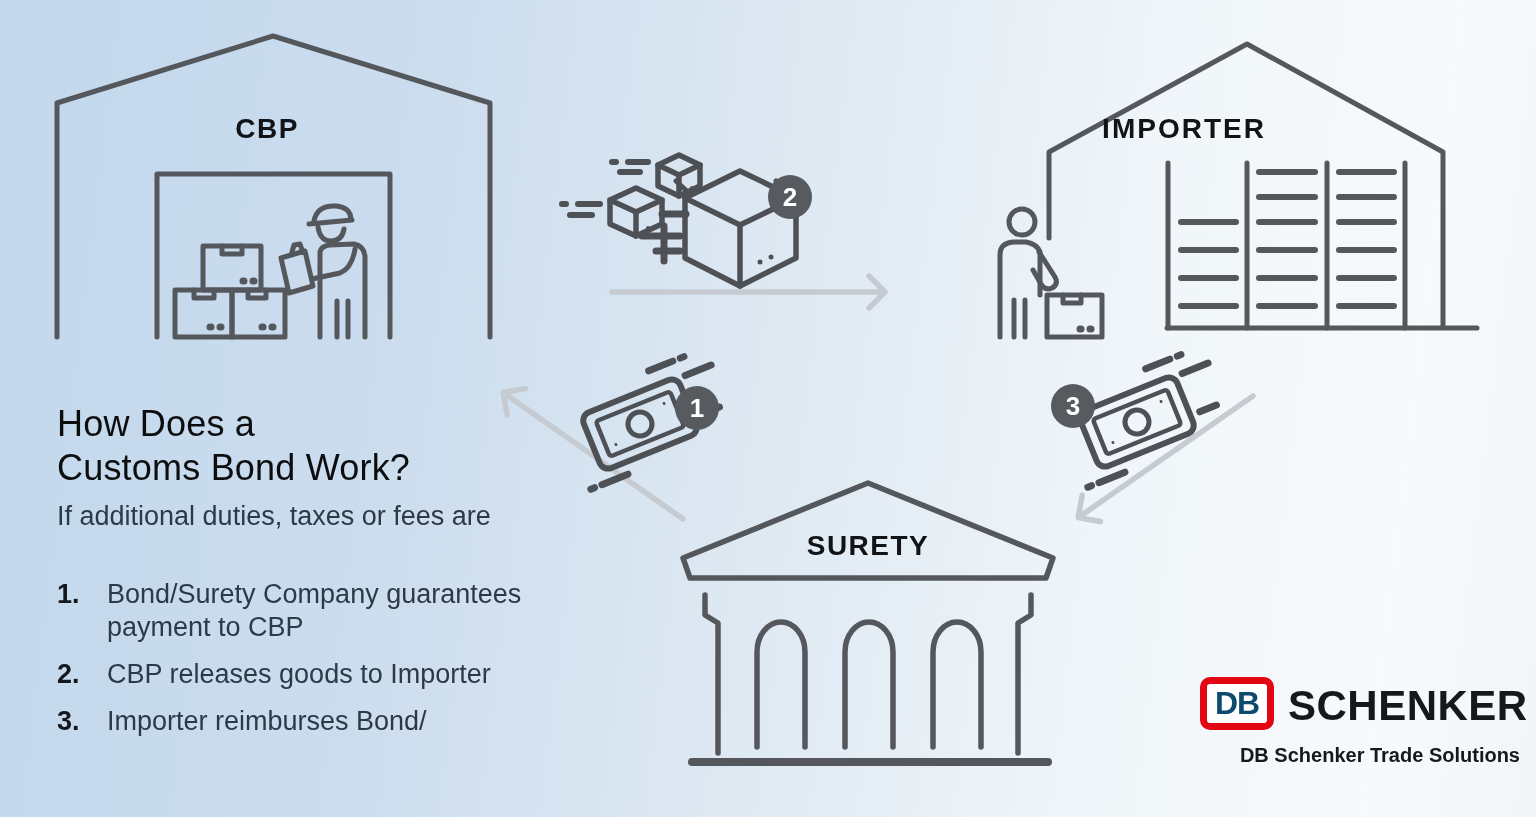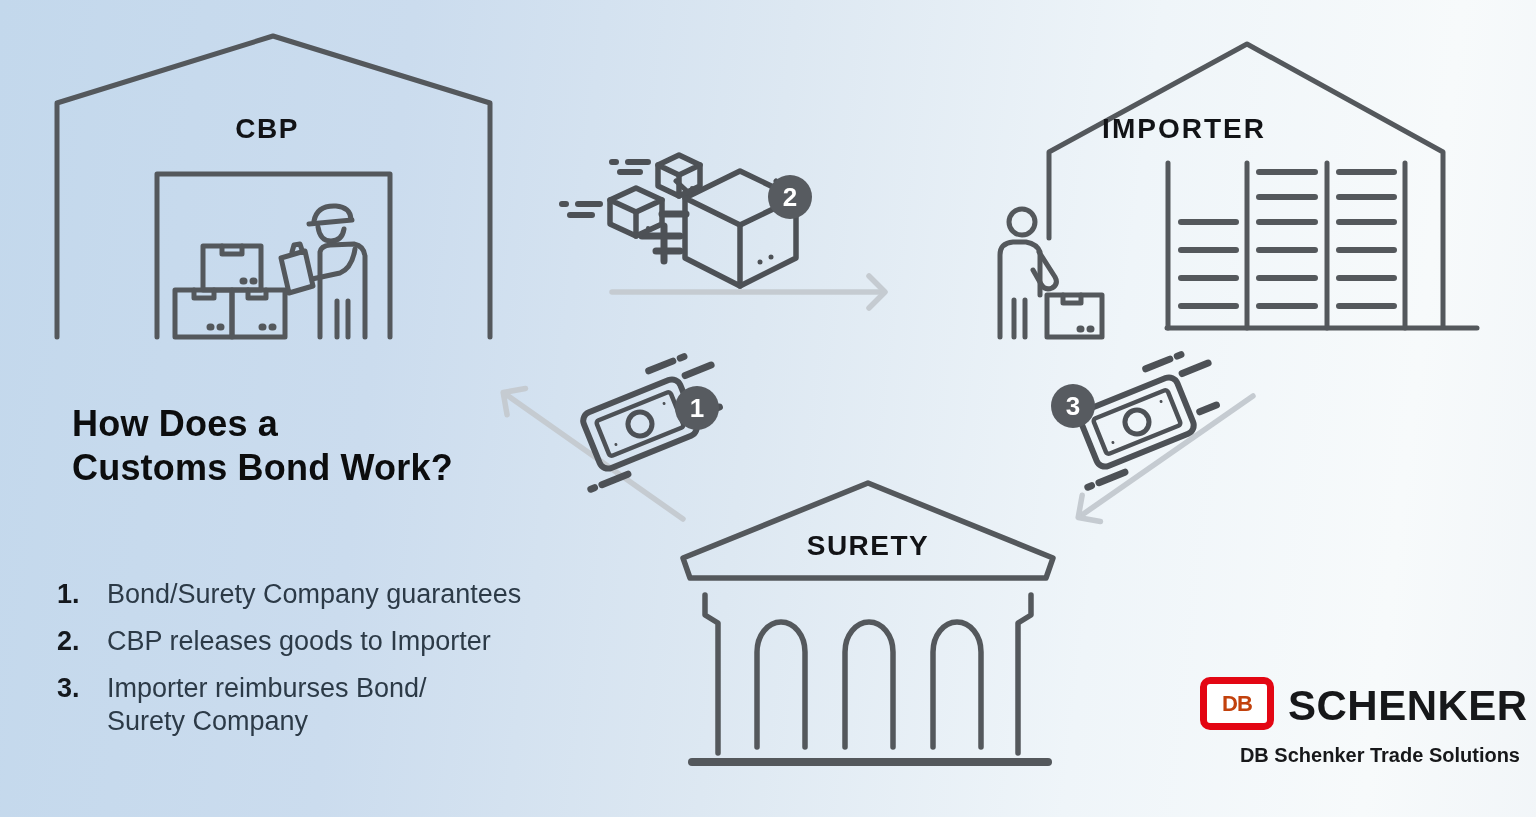--- a/index.html
+++ b/index.html
@@ -17,40 +17,40 @@
     position:absolute;text-align:center;
     font-weight:bold;color:#121316;font-size:28px;letter-spacing:1.5px;
   }
   .badge{
     position:absolute;width:44px;height:44px;border-radius:50%;
     background:#575b60;color:#ffffff;
     display:flex;align-items:center;justify-content:center;
     font-size:26px;font-weight:bold;
   }
   .headline{
-    position:absolute;left:72px;top:402px;
-    font-size:36px;line-height:44px;font-weight:bold;color:#0c0d0e;
+    position:absolute;left:57px;top:402px;
+    font-size:36px;line-height:44px;font-weight:normal;color:#0c0d0e;
     letter-spacing:0.2px;
   }
   .intro{
     position:absolute;left:57px;top:499px;
     font-size:27px;line-height:34px;color:#2c3a47;
   }
   .steps{
     position:absolute;left:57px;top:578px;
     display:flex;flex-direction:column;gap:14px;
     font-size:27px;line-height:33px;color:#2c3a47;
   }
   .step{display:flex;}
   .step-num{width:50px;font-weight:bold;color:#14181d;flex:0 0 50px;}
   .logo-db{
     position:absolute;left:1200px;top:677px;width:60px;height:39px;
     background:#ffffff;border:7px solid #e30613;border-radius:10px;
     display:flex;align-items:center;justify-content:center;
-    color:#c2410c;font-size:22px;font-weight:bold;letter-spacing:-1px;
+    color:#0c4a6e;font-size:32px;font-weight:bold;letter-spacing:-1px;
   }
   .logo-brand{
     position:absolute;left:1288px;top:684px;
     font-size:42px;line-height:44px;font-weight:bold;color:#17181a;letter-spacing:0.5px;
   }
   .logo-tagline{
     position:absolute;right:42px;top:744px;
     font-size:20px;font-weight:bold;color:#17181a;
   }
 </style>
@@ -184,41 +184,42 @@
   <div class="badge" style="left:768px;top:175px;">2</div>
   <div class="badge" style="left:675px;top:386px;">1</div>
   <div class="badge" style="left:1051px;top:384px;">3</div>
 
   <div class="headline">
     <div>How Does a</div>
     <div>Customs Bond Work?</div>
   </div>
 
   <div class="intro">
+    <div>If additional duties, taxes or fees are</div>
   </div>
 
   <div class="steps">
     <div class="step">
       <div class="step-num">1.</div>
       <div>
         <div>Bond/Surety Company guarantees</div>
+        <div>payment to CBP</div>
       </div>
     </div>
     <div class="step">
       <div class="step-num">2.</div>
       <div>
         <div>CBP releases goods to Importer</div>
         <div></div>
       </div>
     </div>
     <div class="step">
       <div class="step-num">3.</div>
       <div>
         <div>Importer reimburses Bond/</div>
-        <div>Surety Company</div>
       </div>
     </div>
   </div>
 
   <div class="logo-db">DB</div>
   <div class="logo-brand">SCHENKER</div>
   <div class="logo-tagline">DB Schenker Trade Solutions</div>
 
 </div>
 

